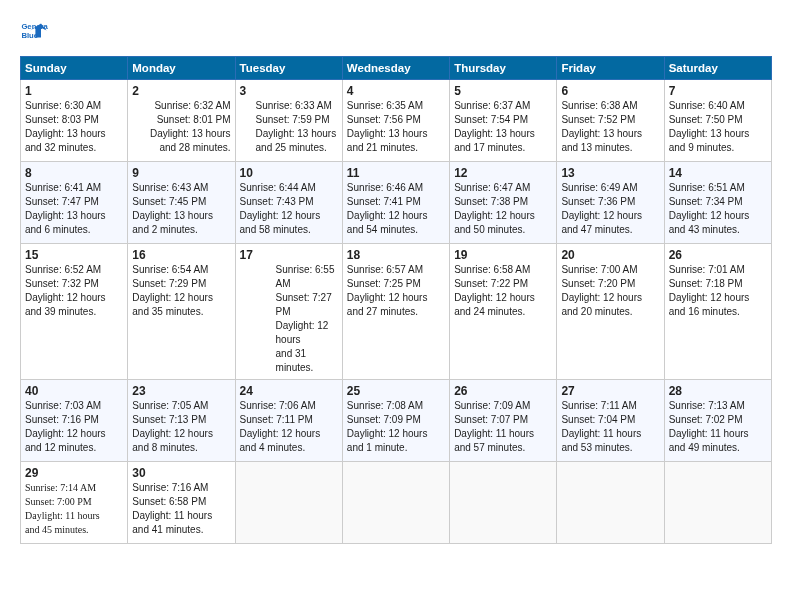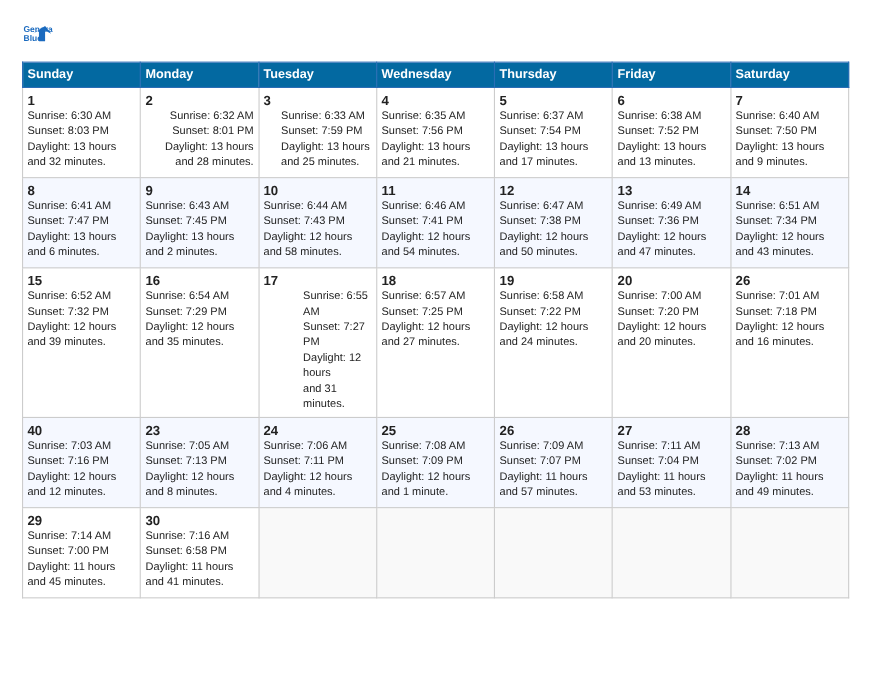--- a/index.html
+++ b/index.html
@@ -329,21 +329,21 @@
             <span class="day-num">28</span>
             <div class="day-info" style="white-space: pre-line;">Sunrise: 7:13 AM
 Sunset: 7:02 PM
 Daylight: 11 hours
 and 49 minutes.</div>
           </td>
         </tr>
         <tr>
           <td>
             <span class="day-num">29</span>
-            <div class="day-info" style="white-space: pre-line;">Sunrise: 7:14 AM
+            <div class="day-info" style="white-space: pre-line; font-family: Liberation Serif, serif;">Sunrise: 7:14 AM
 Sunset: 7:00 PM
 Daylight: 11 hours
 and 45 minutes.</div>
           </td>
           <td>
             <span class="day-num">30</span>
             <div class="day-info" style="white-space: pre-line;">Sunrise: 7:16 AM
 Sunset: 6:58 PM
 Daylight: 11 hours
 and 41 minutes.</div>

